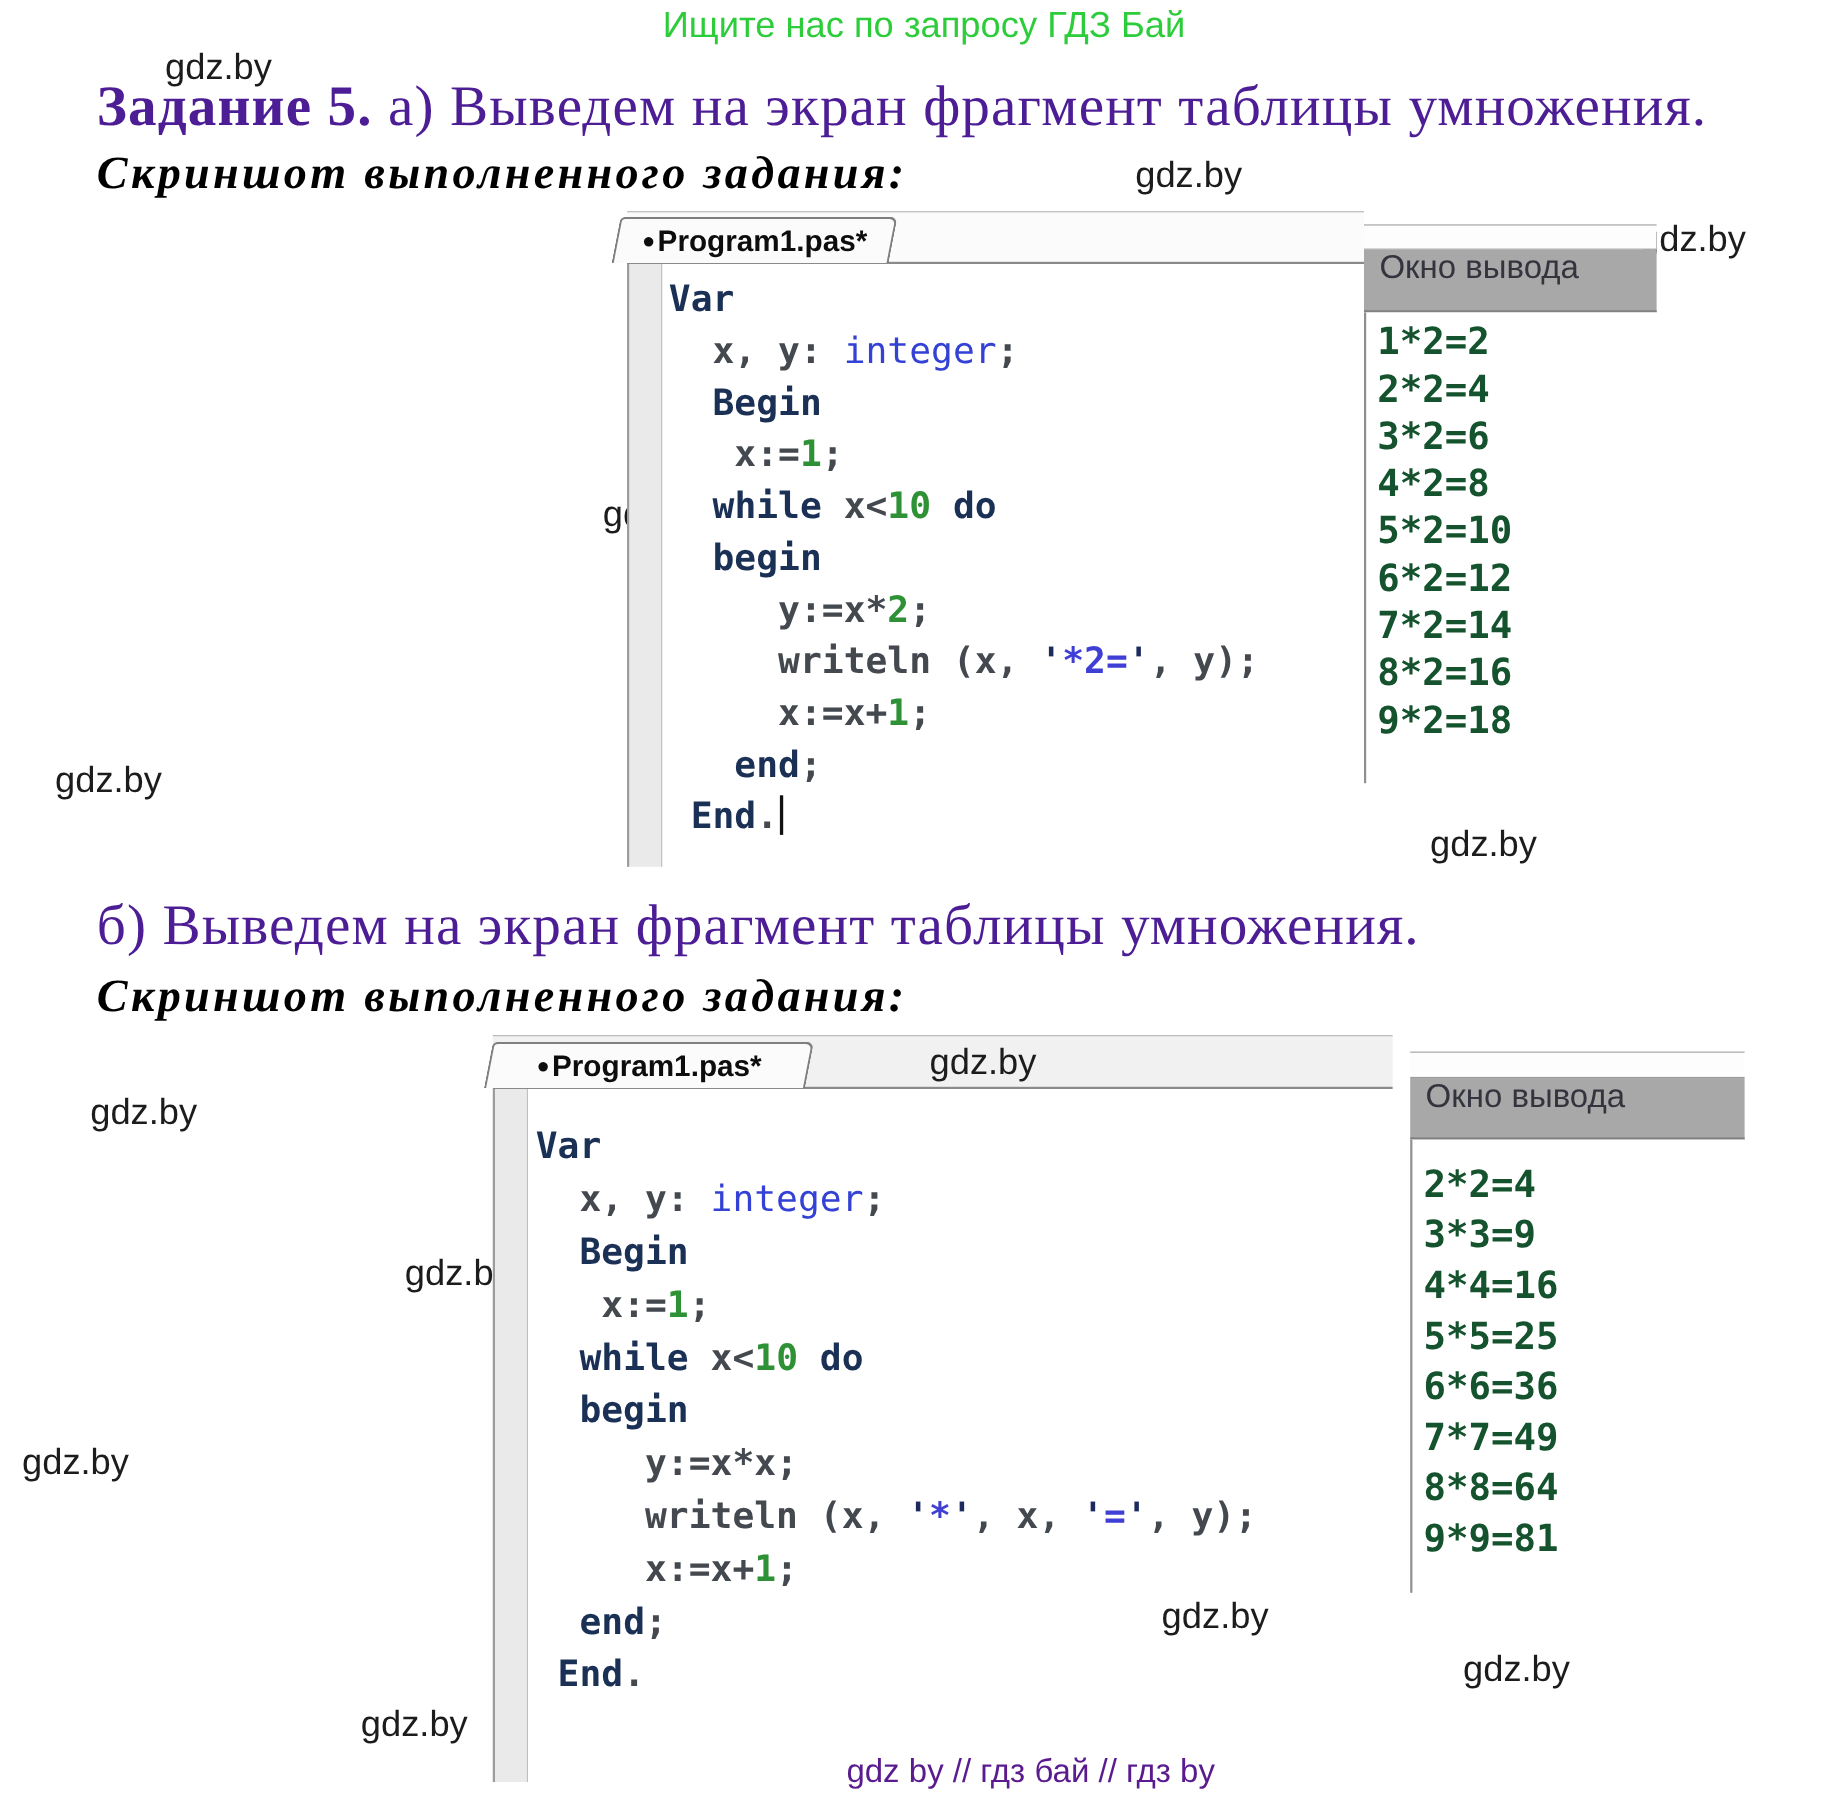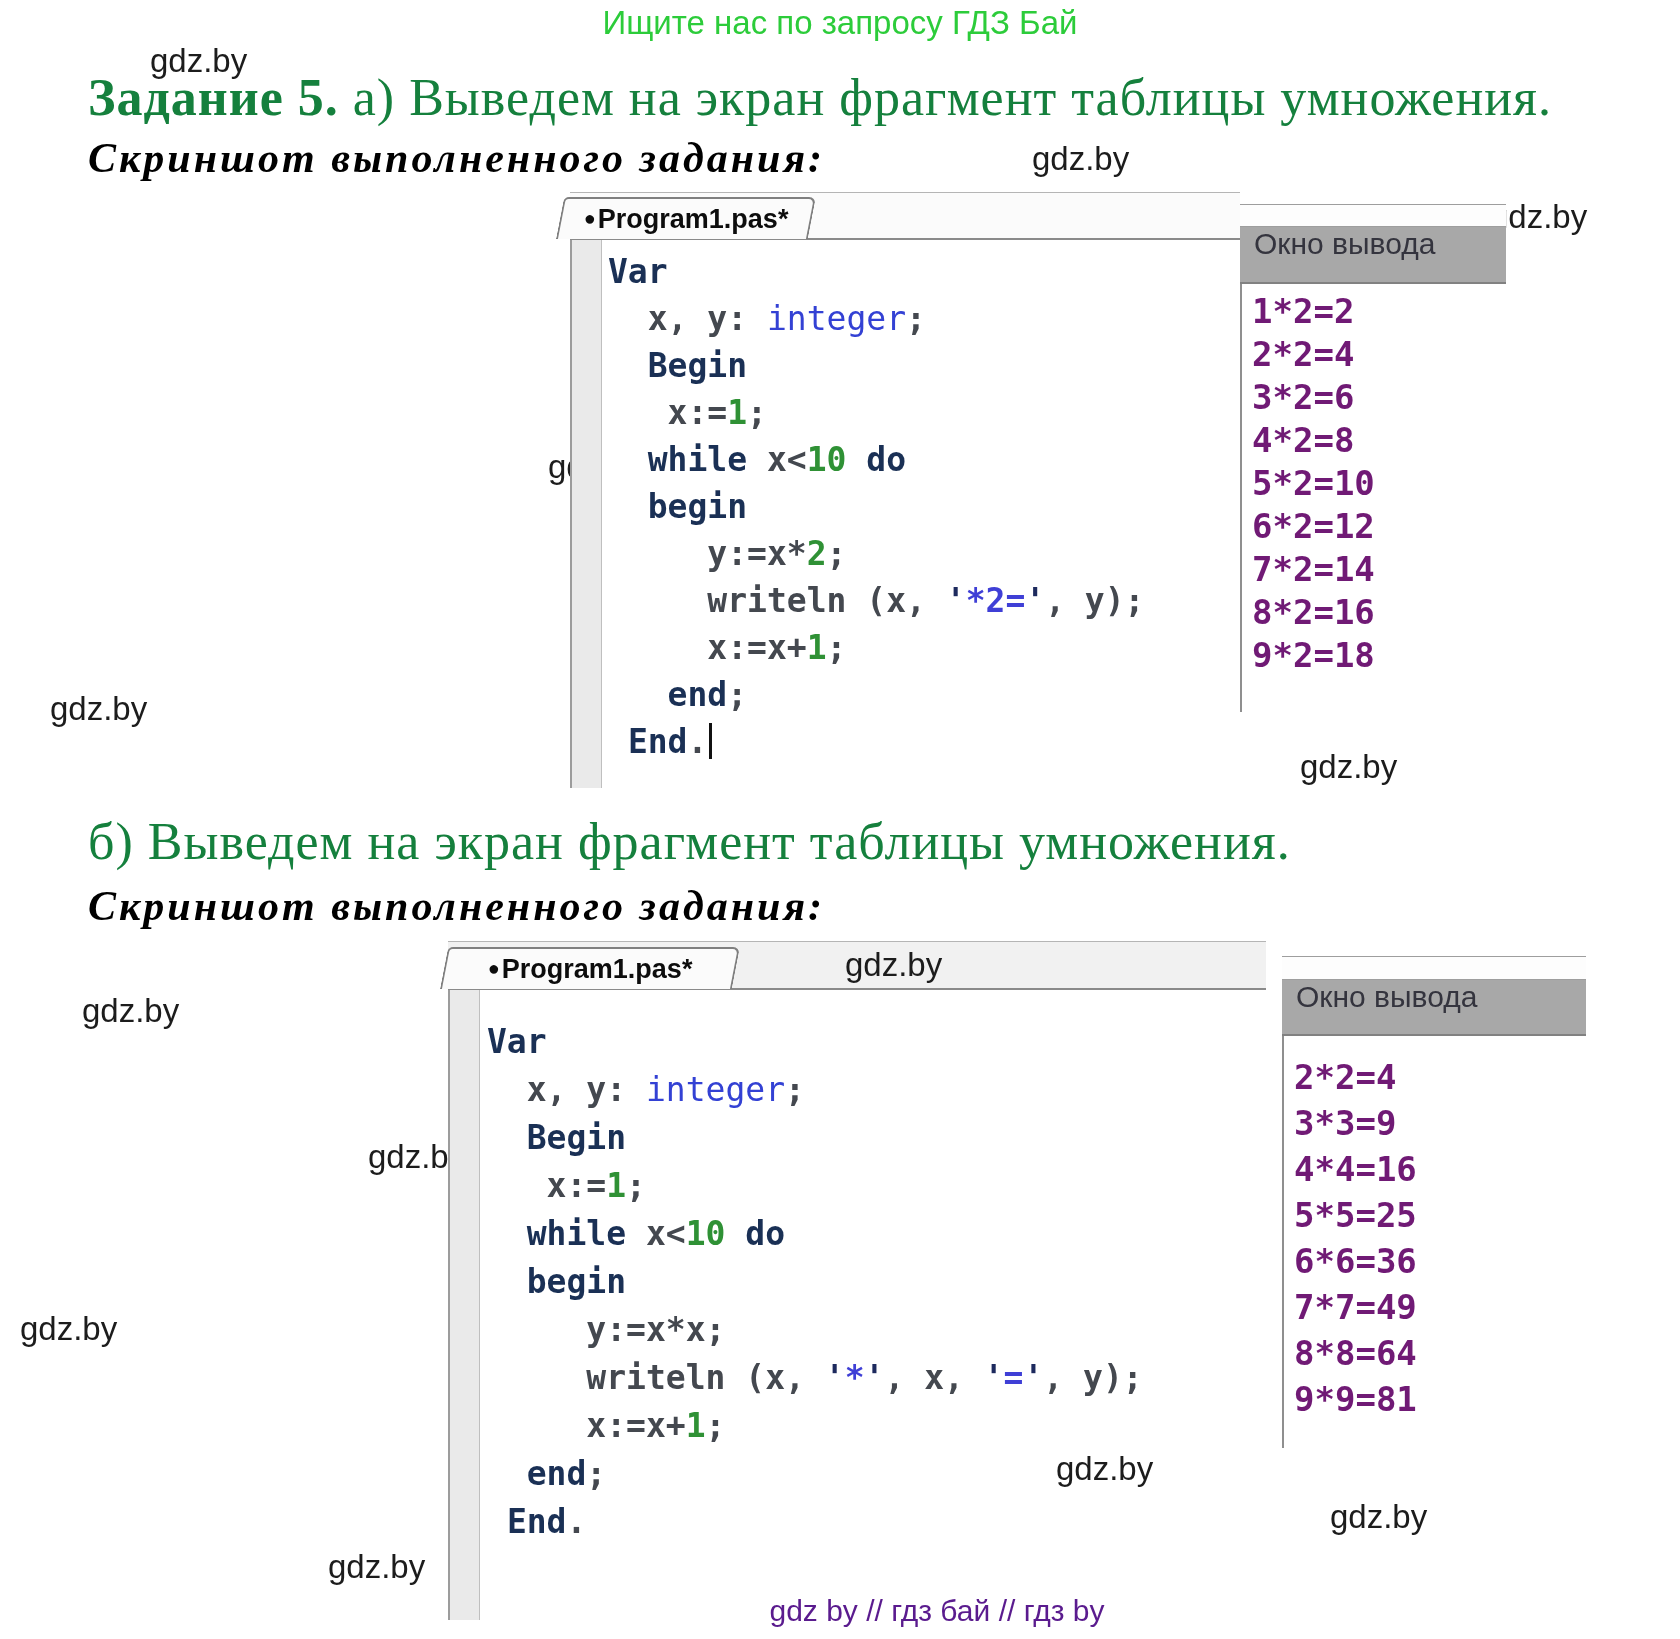--- a/index.html
+++ b/index.html
@@ -21,21 +21,21 @@
   
   .wm{
     position:absolute;
     font-size:33px;color:#1c1c1c;
     white-space:nowrap;
   }
   
   .h-serif{
     position:absolute;left:88px;
     font-family:"Liberation Serif",serif;
-    font-size:52px;color:#15803d;
+    font-size:52px;color:#4c1d95;
     letter-spacing:1px;
     white-space:nowrap;
   }
   .h-serif .lbl{font-weight:700;}
   .h-sub{
     position:absolute;left:88px;
     font-family:"Liberation Serif",serif;
     font-size:42px;font-weight:700;font-style:italic;
     letter-spacing:3px;color:#000;white-space:nowrap;
   }
@@ -104,21 +104,21 @@
     display:flex;align-items:flex-start;
     padding-left:14px;
     font-size:30px;color:#34343e;
     white-space:nowrap;
   }
   .out-body{
     position:absolute;background:#ffffff;
     border-left:2px solid #8f8f8f;
     box-sizing:border-box;
     font-family:"DejaVu Sans Mono",monospace;
-    font-weight:700;color:#701a75;
+    font-weight:700;color:#14532d;
     font-size:34px;
     padding-left:10px;
     white-space:pre;
   }
   .out-body.a{line-height:43px;padding-top:6px;}
   .out-body.b{line-height:46px;padding-top:18px;}
   
   .footer{
     position:absolute;left:194px;top:1594px;width:1486px;
     text-align:center;

